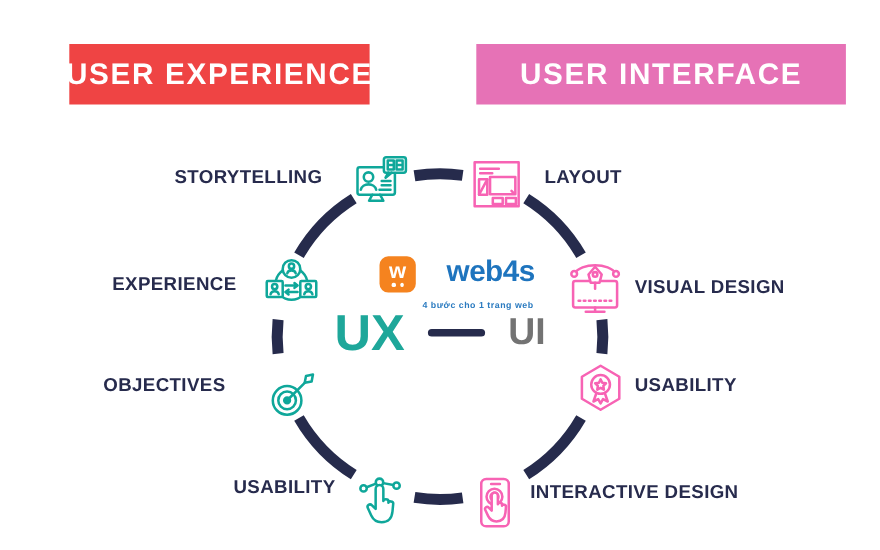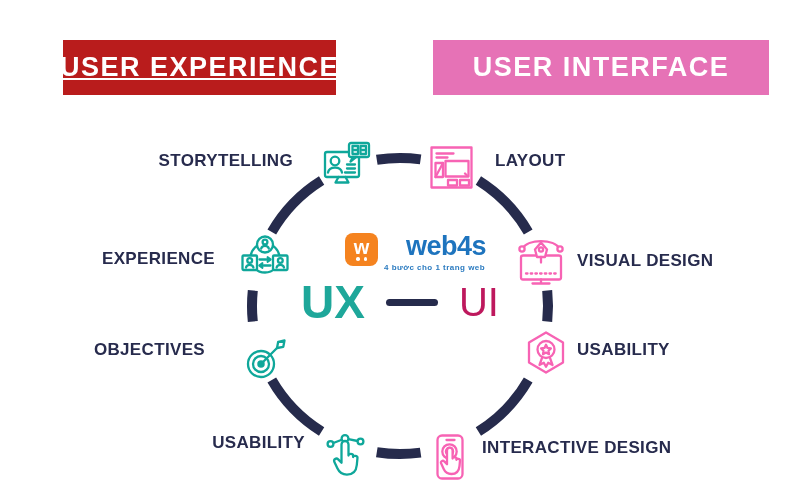--- a/index.html
+++ b/index.html
@@ -5,47 +5,47 @@
 <style>
   html,body{margin:0;padding:0;}
   body{
     width:800px;height:500px;background:#ffffff;position:relative;overflow:hidden;
     font-family:"Liberation Sans",sans-serif;
   }
   .banner{
     position:absolute;top:40px;height:55px;display:flex;align-items:center;justify-content:center;
     color:#ffffff;font-weight:bold;font-size:27px;letter-spacing:1.5px;white-space:nowrap;
   }
-  .banner-ux{left:63px;width:273px;background:#b91c1c;text-decoration:underline;}
+  .banner-ux{left:63px;width:273px;background:#ef4444;}
   .banner-ui{left:433px;width:336px;background:#e672b6;}
   .circle-layer{position:absolute;left:0;top:0;width:800px;height:500px;}
   .label{
     position:absolute;font-weight:bold;font-size:17px;color:#272b4d;letter-spacing:.02em;white-space:nowrap;
   }
   .icon{position:absolute;width:54px;height:54px;}
   .icon svg{width:100%;height:100%;display:block;}
   .teal-icon{color:#0fa79a;}
   .pink-icon{color:#f763b4;}
   .logo{position:absolute;left:345px;top:233px;display:flex;gap:6px;align-items:flex-start;}
   .logo-mark{
     width:33px;height:33px;background:#f5831f;border-radius:8px;display:flex;flex-direction:column;
     align-items:center;justify-content:center;
   }
   .logo-mark .w{color:#fff;font-weight:bold;font-size:20px;line-height:18px;}
   .logo-dots{display:flex;gap:4px;margin-top:1px;}
   .logo-dots i{width:3.5px;height:3.5px;border-radius:50%;background:#fff;}
   .logo-text{display:flex;flex-direction:column;}
   .logo-name{color:#1e74be;font-weight:bold;font-size:27px;line-height:26px;letter-spacing:-.5px;margin-left:22px;}
-  .logo-tagline{color:#2b7bc0;font-weight:bold;font-size:8px;letter-spacing:.06em;margin-top:4px;white-space:nowrap;}
+  .logo-tagline{color:#2b7bc0;font-weight:bold;font-size:8px;letter-spacing:.06em;margin-top:14px;white-space:nowrap;}
   .center-row{
     position:absolute;left:250px;top:276px;width:300px;height:52px;
     display:flex;align-items:center;justify-content:center;gap:21px;
   }
   .center-ux{color:#1ea79a;font-weight:bold;font-size:46px;}
-  .center-ui{color:#be185d;font-weight:normal;font-size:40px;}
+  .center-ui{color:#737373;font-weight:bold;font-size:34px;}
   .center-dash{width:52px;height:7px;background:#262b4c;border-radius:4px;}
 </style>
 </head>
 <body>
 
 <div class="banner banner-ux">
   <span>USER EXPERIENCE</span>
 </div>
 <div class="banner banner-ui">
   <span>USER INTERFACE</span>

